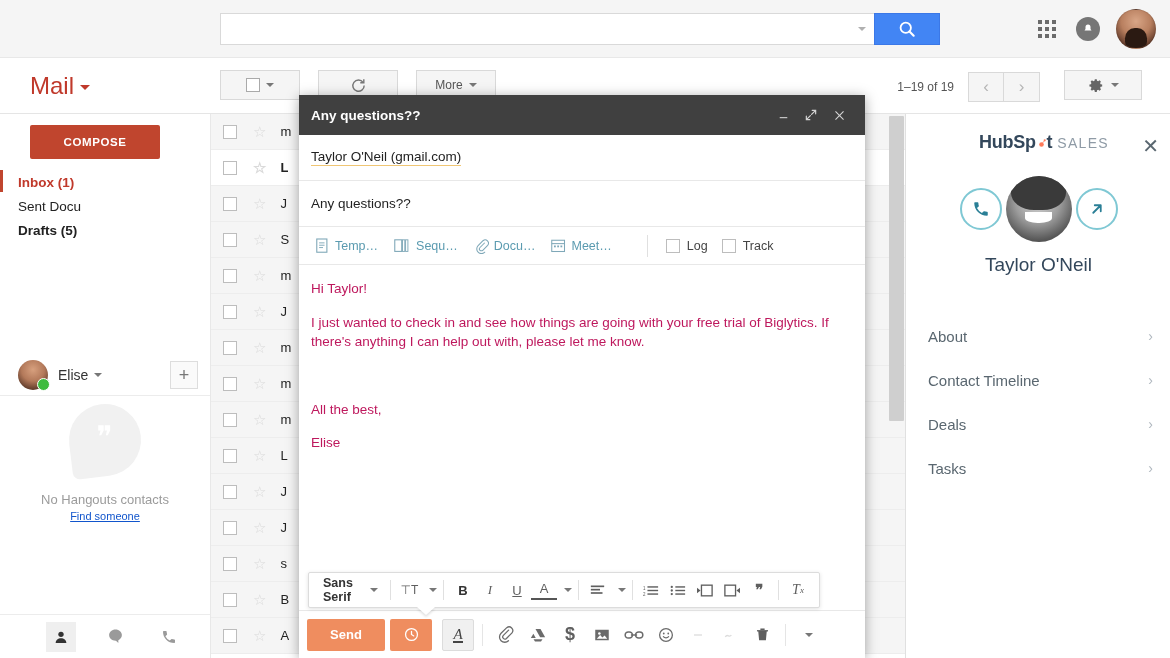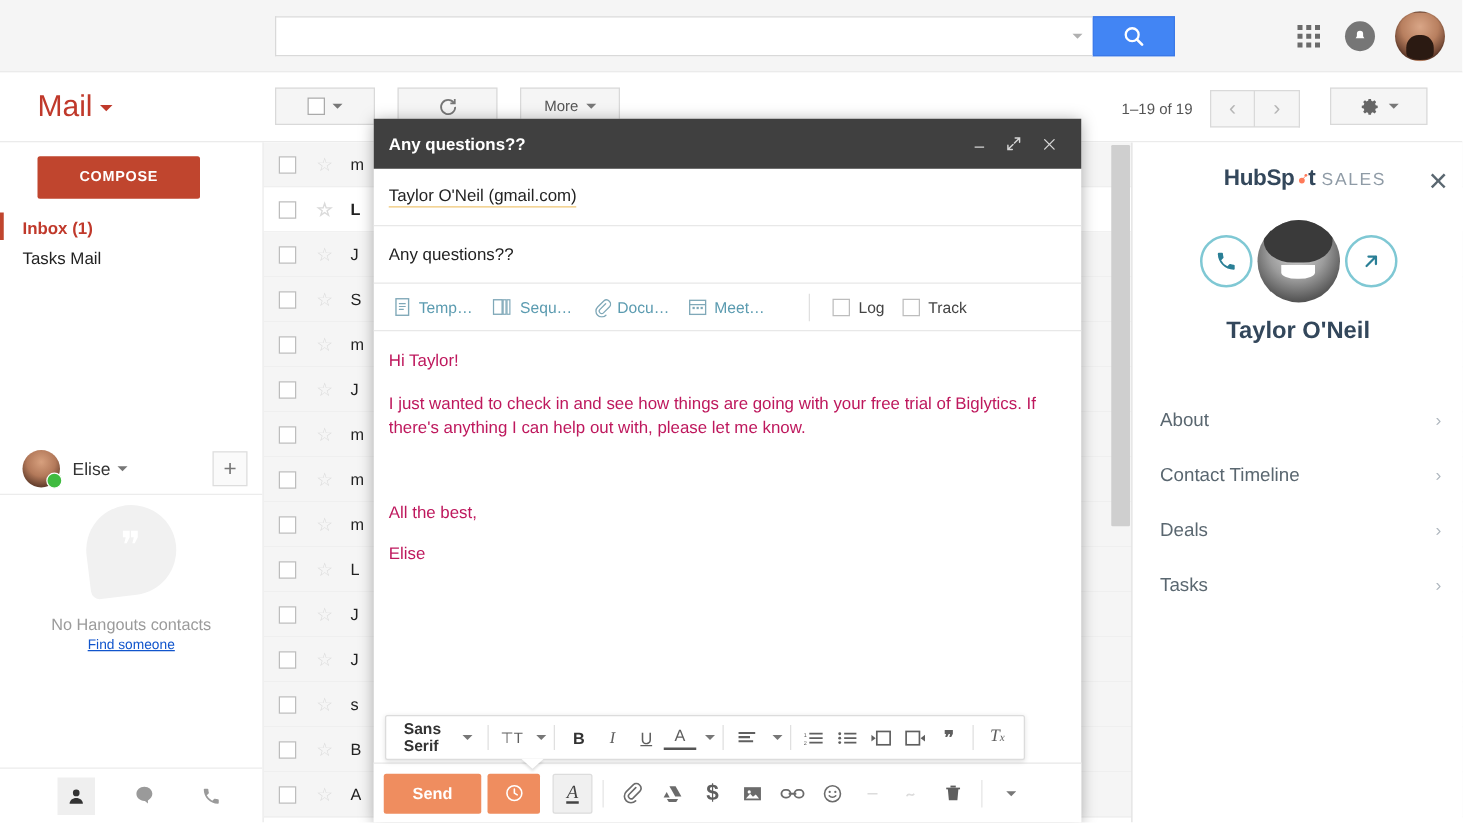--- a/index.html
+++ b/index.html
@@ -231,21 +231,21 @@
     background: radial-gradient(circle at 48% 38%, #d8d8d8 0%, #9c9c9c 42%, #5a5a5a 72%, #2a2a2a 100%);
   }
   .hs-photo::before {
     content:""; position:absolute; left:8%; top:-10%; width:84%; height:62%;
     background:#3a3a3a; border-radius:50% 50% 42% 42%;
   }
   .hs-photo::after {
     content:""; position:absolute; left:30%; top:55%; width:40%; height:16%;
     background:#fff; border-radius:0 0 48% 48%;
   }
-  .hs-name { margin-top: 12px; font-size: 19px; font-weight: bold; color: #33475b; }
+  .hs-name { margin-top: 12px; font-size: 19px; font-weight: normal; color: #33475b; }
   .hs-title { margin-top: 3px; font-size: 14px; color: #5a6770; }
   .hs-links { position: absolute; left: 0; top: 200px; width: 265px; }
   .hs-link {
     height: 44px; display: flex; align-items: center; padding: 0 18px 0 22px;
     font-size: 15px; color: #5a6770; cursor: pointer; justify-content: space-between; gap: 24px;
   }
   .hs-link .chev { color: #b0b8bf; font-size: 14px; }
 
   
   .compose {
@@ -409,21 +409,22 @@
       </svg>
       <span class="mini-caret"></span>
     </div>
   </div>
 
   <div class="sidebar">
     <button class="compose-btn">COMPOSE</button>
     <div class="inbox-marker"></div>
     <div class="nav-list">
       <div class="nav-item active">Inbox (1)</div>
-      <div class="nav-item">Tasks Mail</div>
+      <div class="nav-item">Sent Docu</div>
+      <div class="nav-item bold">Drafts (5)</div>
     </div>
 
     <div class="hangouts-head">
       <div class="h-avatar"></div>
       <div class="h-name">Elise</div>
       <span class="mini-caret"></span>
       <div class="h-add">+</div>
     </div>
 
     <div class="hangouts-empty">

